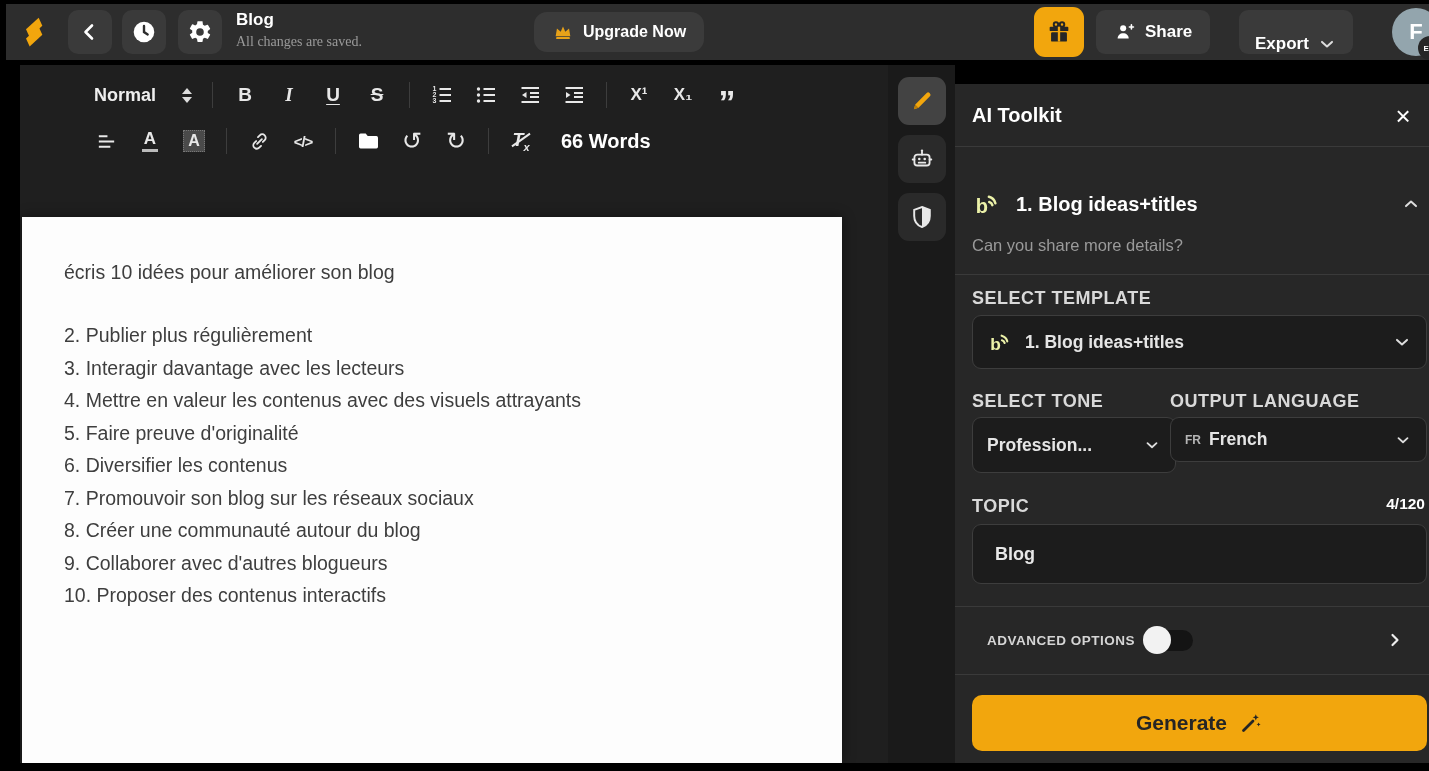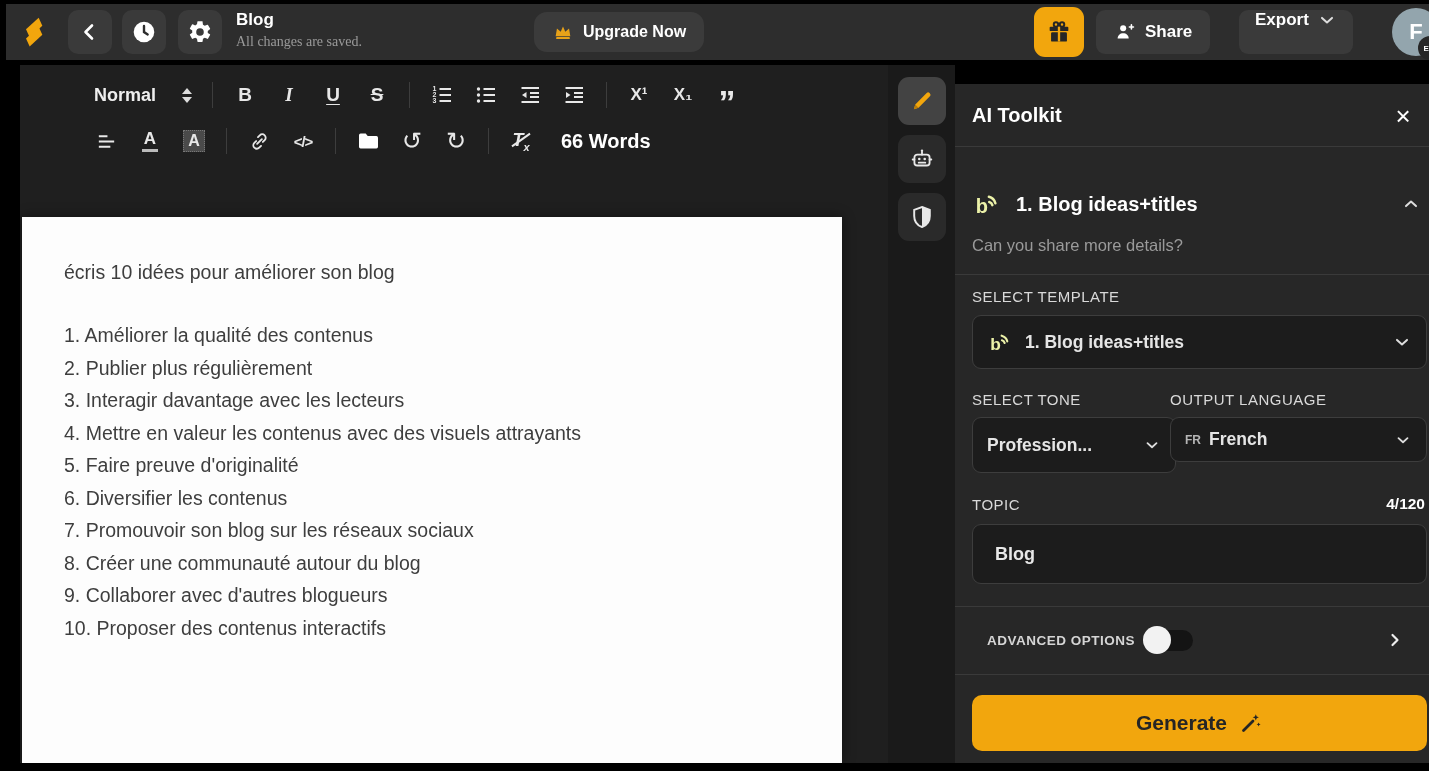--- a/index.html
+++ b/index.html
@@ -15,21 +15,21 @@
   .doc-sub   { position:absolute; left:230px; top:30px; color:#9a9a9a; font-size:14px;font-family:Liberation Serif, serif; }
   .upgrade { position:absolute; left:528px; top:8px; height:40px; padding:0 18px; background:#3b3b3b;
              border:none; border-radius:13px; display:flex; align-items:center; gap:9px;
              color:#fff; font-size:16px; font-weight:700; cursor:pointer; font-family:inherit; }
   .giftbtn { position:absolute; left:1028px; top:3px; width:50px; height:50px; background:#F2A60D;
              border:none; border-radius:11px; display:flex; align-items:center; justify-content:center; cursor:pointer; }
   .sharebtn { position:absolute; left:1090px; top:6px; height:44px; padding:0 18px; background:#3a3a3a;
               border:none; border-radius:9px; display:flex; align-items:center; gap:9px;
               color:#fff; font-size:17px; font-weight:700; cursor:pointer; font-family:inherit; }
   .exportbtn { position:absolute; left:1233px; top:6px; height:44px; padding:0 16px; background:#3a3a3a;
-               border:none; border-radius:9px; display:flex; align-items:flex-start; gap:8px;
+               border:none; border-radius:9px; display:flex; align-items:flex-end; gap:8px;
                color:#fff; font-size:17px; font-weight:700; cursor:pointer; font-family:inherit; }
   .avatar { position:absolute; left:1386px; top:4px; width:48px; height:48px; border-radius:50%;
             background:#93a5ad; color:#fff; font-size:22px; font-weight:700;
             display:flex; align-items:center; justify-content:center; cursor:pointer; border:none; }
   .avatar-badge { position:absolute; left:1412px; top:32px; width:24px; height:24px; border-radius:50%;
                   background:#262626; color:#fff; font-size:8px; font-weight:700;
                   display:flex; align-items:center; justify-content:center; }
 
   
   .editor { position:absolute; left:20px; top:65px; width:868px; bottom:8px; background:#1f1f1f; }
@@ -76,21 +76,21 @@
 
   
   .panel { position:absolute; left:955px; top:65px; right:0; bottom:8px; background:#272727;margin-top:19px; }
   .panel-title { position:absolute; left:17px; top:20px; color:#fff; font-size:20px; font-weight:700; }
   .panel-close { position:absolute; right:8px; top:14px; width:36px; height:36px; background:transparent; border:none;
                  color:#fff; font-size:26px; cursor:pointer; line-height:36px; }
   .pdiv { position:absolute; left:0; right:0; height:1px; background:#3a3a3a; }
   .sec-row { position:absolute; left:17px; right:8px; top:100px; height:40px; display:flex; align-items:center; gap:14px; cursor:pointer; }
   .sec-title { color:#fff; font-size:20px; font-weight:700; flex:1; }
   .sec-sub { position:absolute; left:17px; top:152px; color:#9a9a9a; font-size:16.5px; }
-  .plabel { position:absolute; color:#d9d9d9; font-size:15px; font-weight:400; letter-spacing:.5px; }
+  .plabel { position:absolute; color:#d9d9d9; font-size:18px; font-weight:700; letter-spacing:.5px; }
   .field { position:absolute; background:#1c1c1c; border:1px solid #3d3d3d; border-radius:9px;
            display:flex; align-items:center; padding:0 14px; gap:12px; cursor:pointer; }
   .field-text { color:#e5e5e5; font-size:17.5px; font-weight:600; flex:1; white-space:nowrap; overflow:hidden; }
   .lang-code { color:#b5b5b5; font-size:12px; font-weight:700; margin-right:-4px; }
   .counter { position:absolute; right:4px; color:#fff; font-size:15.5px; font-weight:700; }
   .topic-input { flex:1; background:transparent; border:none; outline:none; color:#e8e8e8;
                  font-size:18px; font-weight:600; font-family:inherit; padding-left:8px; }
   .adv-row { position:absolute; left:32px; right:24px; top:536px; height:40px; display:flex; align-items:center; gap:8px; }
   .adv-label { color:#d5d5d5; font-size:13.5px; font-weight:700; letter-spacing:.5px; }
   .toggle { position:relative; width:52px; height:30px; border:none; background:transparent; cursor:pointer; }
@@ -300,21 +300,20 @@
       </button>
     <span class="tsep"></span>
     <button class="tbtn clearfmt">
       <span><span>T</span><span class="x">x</span></span>
     </button>
     <span class="wordcount">66 Words</span>
   </div>
 
   <div class="page">
     <div class="doc-prompt">écris 10 idées pour améliorer son blog</div>
-    <div class="doc-line">1. Améliorer la qualité des contenus</div>
     <div class="doc-line">2. Publier plus régulièrement</div>
     <div class="doc-line">3. Interagir davantage avec les lecteurs</div>
     <div class="doc-line">4. Mettre en valeur les contenus avec des visuels attrayants</div>
     <div class="doc-line">5. Faire preuve d'originalité</div>
     <div class="doc-line">6. Diversifier les contenus</div>
     <div class="doc-line">7. Promouvoir son blog sur les réseaux sociaux</div>
     <div class="doc-line">8. Créer une communauté autour du blog</div>
     <div class="doc-line">9. Collaborer avec d'autres blogueurs</div>
     <div class="doc-line">10. Proposer des contenus interactifs</div>
   </div>

